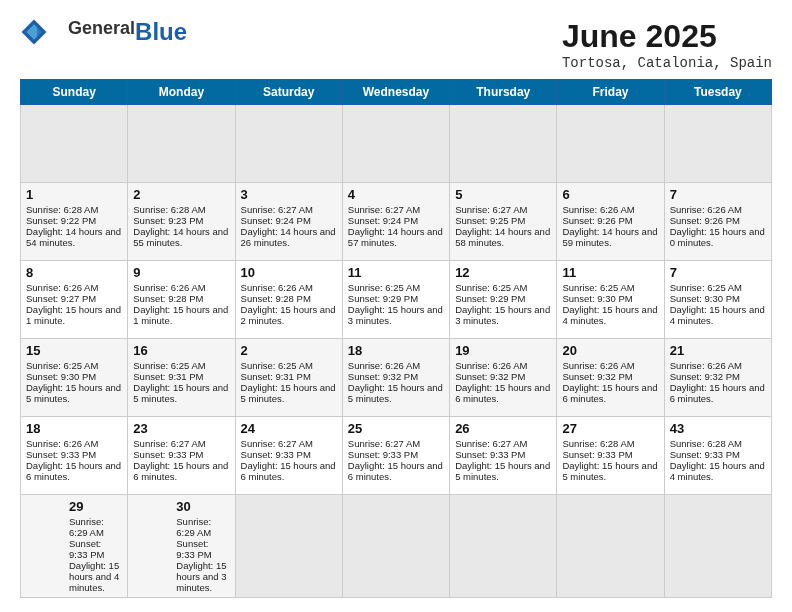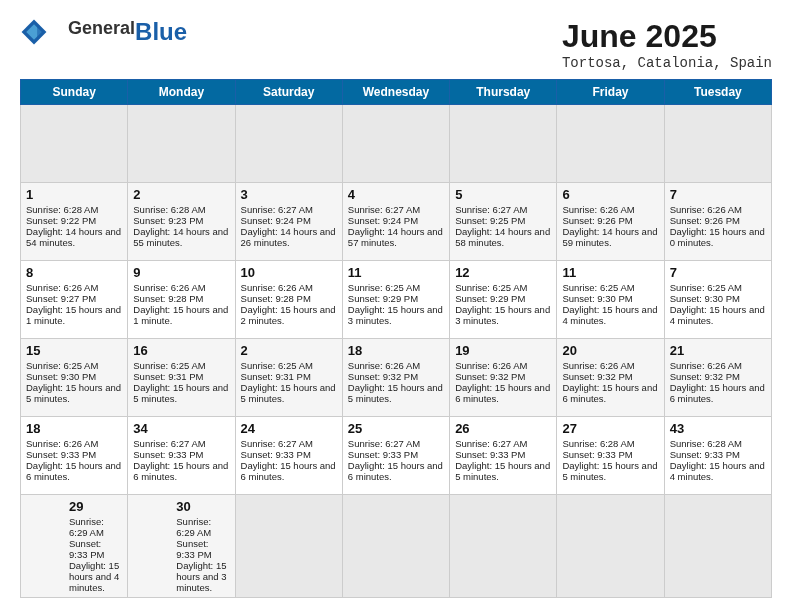--- a/index.html
+++ b/index.html
@@ -271,21 +271,21 @@
         </td>
       </tr>
       <tr>
         <td>
           <span class="day-num">18</span>
           <div>Sunrise: 6:26 AM</div>
           <div>Sunset: 9:33 PM</div>
           <div>Daylight: 15 hours and 6 minutes.</div>
         </td>
         <td>
-          <span class="day-num">34</span>
+          <span class="day-num">23</span>
           <div>Sunrise: 6:27 AM</div>
           <div>Sunset: 9:33 PM</div>
           <div>Daylight: 15 hours and 6 minutes.</div>
         </td>
         <td>
           <span class="day-num">24</span>
           <div>Sunrise: 6:27 AM</div>
           <div>Sunset: 9:33 PM</div>
           <div>Daylight: 15 hours and 6 minutes.</div>
         </td>

